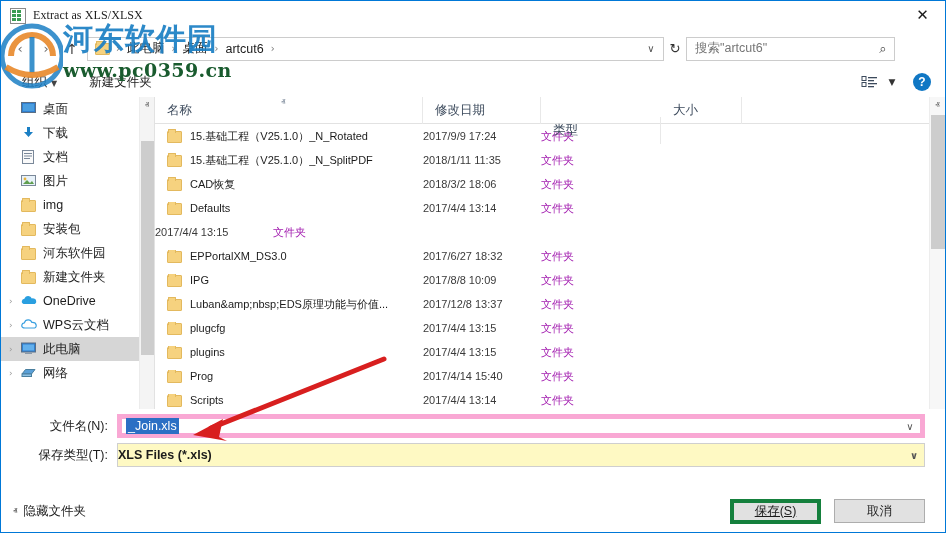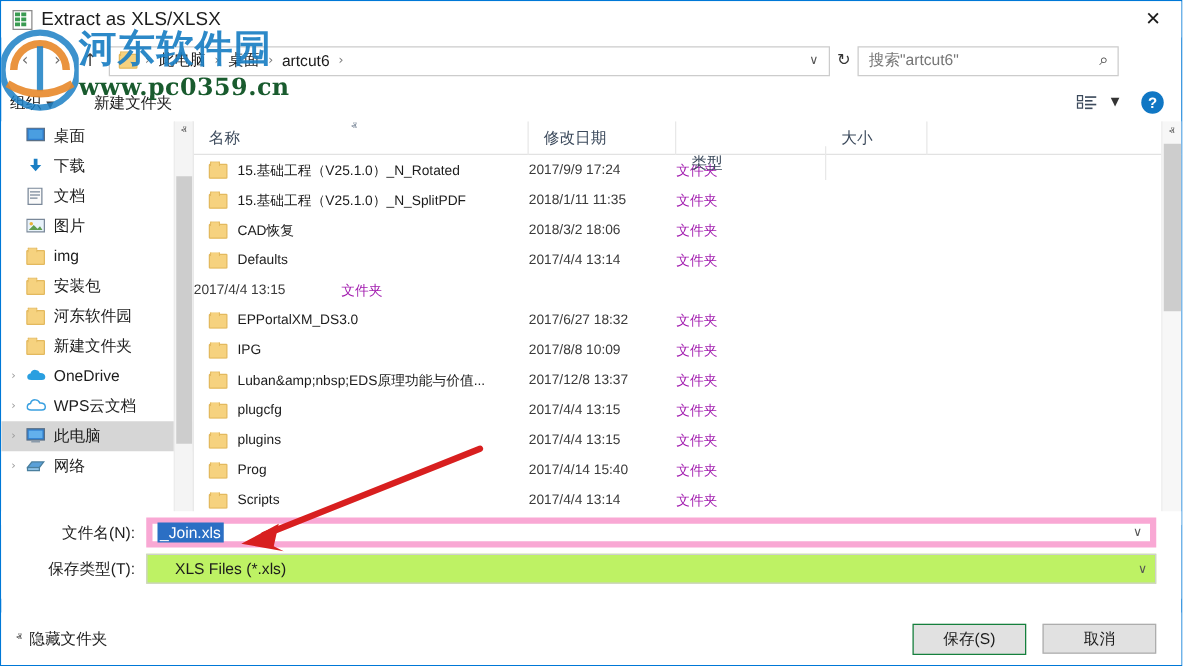--- a/index.html
+++ b/index.html
@@ -25,22 +25,23 @@
   #app-icon {
     width: 16px; height: 16px; margin-left: 9px; margin-right: 7px;
     position: relative; flex: 0 0 auto;
     background: #ffffff;
     border: 1px solid #8a8a8a;
   }
   #app-icon .g {
     position: absolute; background: #3a9b52;
   }
   #title-text {
-    font-size: 15px; color: #1c1c1c; letter-spacing: .1px;
+    font-size: 12px; color: #1c1c1c; letter-spacing: .1px;
     white-space: nowrap;
+    font-family: Liberation Serif, serif;
   }
   #close-btn {
     position: absolute; right: 0; top: 0; width: 45px; height: 28px;
     display: flex; align-items: center; justify-content: center;
     font-size: 15px; color: #1a1a1a; font-family: "DejaVu Sans", sans-serif;
   }
 
   
   #addressrow {
     position: absolute; left: 0; top: 34px; width: 944px; height: 27px;
@@ -92,21 +93,21 @@
   }
 
   
   #toolbar {
     position: absolute; left: 0; top: 66px; width: 944px; height: 30px;
     display: flex; align-items: center;
   }
   .tb-item {
     font-size: 12.5px; color: #1c1c1c; padding: 3px 7px; white-space: nowrap;
   }
-  #tb-org { }
+  #tb-org { margin-left: 14px; }
   #tb-newfolder { margin-left: 18px; }
   .tb-caret {
     font-size: 8px; color: #444; margin-left: 4px;
     font-family: "DejaVu Sans", sans-serif;
   }
   #view-icon {
     margin-left: auto; width: 22px; height: 18px; position: relative;
   }
   #view-caret {
     width: 22px; text-align: center; color: #333; font-size: 9px;
@@ -248,22 +249,22 @@
   #filename-value {
     font-size: 12.5px; color: #ffffff; background: #2b6fc4;
     padding: 1px 2px; white-space: nowrap;
   }
   #filename-drop, #savetype-drop {
     margin-left: auto; width: 20px; text-align: center; color: #555;
     font-size: 10px; font-family: "DejaVu Sans", sans-serif;
   }
   #savetype-input {
     flex: 1 1 auto; margin-right: 20px; height: 24px;
-    border: 1px solid #cfcfcf; background: #bef264;
-    display: flex; align-items: center; padding-left: 22px;
+    border: 1px solid #cfcfcf; background: #fef9c3;
+    display: flex; align-items: center; padding-left: 0; font-weight: bold;
   }
   #savetype-value { font-size: 12.5px; color: #1c1c1c; }
 
   
   #footer {
     position: absolute; left: 0; top: 489px; width: 944px; height: 42px;
     background: #ffffff; display: flex; align-items: center;
   }
   #hidefolders {
     margin-left: 12px; font-size: 12.5px; color: #1c1c1c;
@@ -272,22 +273,23 @@
   #hf-caret {
     font-size: 9px; color: #333; margin-right: 6px;
     font-family: "DejaVu Sans", sans-serif;
   }
   .dlgbtn {
     height: 24px; width: 91px; font-size: 12.5px; color: #1c1c1c;
     display: flex; align-items: center; justify-content: center;
     background: #e1e1e1; border: 1px solid #adadad;
   }
   #btn-save {
-    margin-left: auto; background: #e1e1e1; border: 1px solid #15803d;
+    margin-left: auto; background: #e1e1e1; border: 4px solid #15803d;
     height: 25px;
+    text-decoration: underline;
   }
   #btn-cancel { margin-left: 13px; margin-right: 20px; }
 
   
   #watermark {
     position: absolute; left: 0; top: 18px; width: 300px; height: 72px;
     pointer-events: none; z-index: 40;
   }
   #wm-logo { position: absolute; left: 0; top: 4px; }
   #wm-cn {

